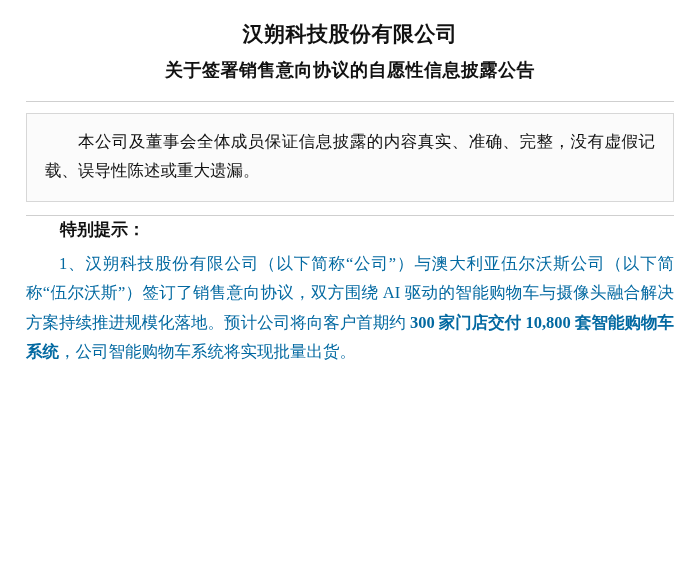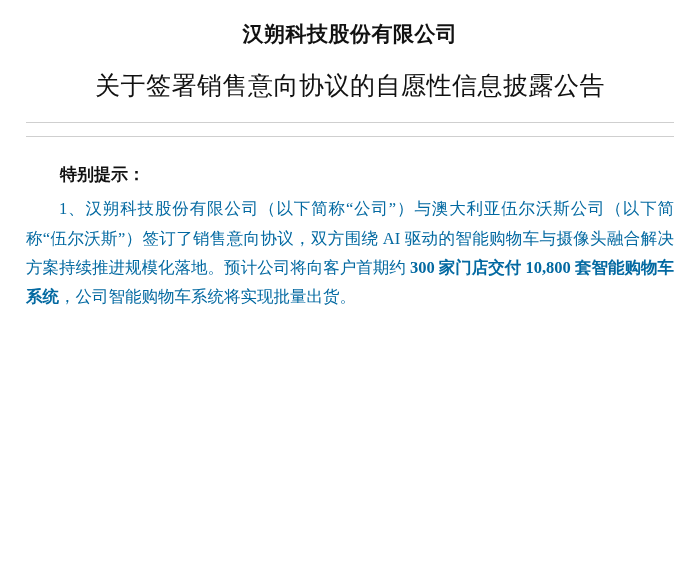--- a/index.html
+++ b/index.html
@@ -26,26 +26,26 @@
     padding-top: 4px;
   }
   .title-line {
     font-size: 21px;
     font-weight: bold;
     letter-spacing: 0.5px;
     line-height: 1.55;
     color: #111;
   }
   .title-line-2 {
-    font-size: 25px;
-    font-weight: normal;
+    font-size: 18px;
+    font-weight: bold;
     letter-spacing: 0.5px;
     line-height: 1.55;
     color: #111;
-    margin-top: 16px;
+    margin-top: 6px;
   }
   .rule {
     border: none;
     border-top: 1px solid #cfcfcf;
     margin: 17px 0 0 0;
   }
   .notice-box {
     border: 1px solid #d7d7d7;
     background: #fbfbfb;
     margin-top: 11px;
@@ -58,21 +58,21 @@
     text-align: justify;
     text-indent: 2em;
     color: #111;
   }
   .rule2 {
     border: none;
     border-top: 1px solid #cfcfcf;
     margin: 13px 0 0 0;
   }
   .body-block {
-    margin-top: 24px;
+    margin-top: 0;
   }
   .sub-head {
     font-size: 17px;
     font-weight: bold;
     text-indent: 2em;
     line-height: 1.7;
     color: #111;
   }
   .para {
     font-size: 16.5px;
@@ -91,20 +91,23 @@
 
 <div class="page">
 
   <div class="title-block">
     <div class="title-line">汉朔科技股份有限公司</div>
     <div class="title-line-2">关于签署销售意向协议的自愿性信息披露公告</div>
   </div>
 
   <hr class="rule">
 
+  <div class="notice-box">
+    <div class="notice-text">本公司及董事会全体成员保证信息披露的内容真实、准确、完整，没有虚假记载、误导性陈述或重大遗漏。</div>
+  </div>
 
   <hr class="rule2">
 
   <div class="body-block">
     <div class="sub-head">特别提示：</div>
 
     <p class="para"><span>1、汉朔科技股份有限公司（以下简称“公司”）与澳大利亚伍尔沃斯公司（以下简称“伍尔沃斯”）签订了销售意向协议，双方围绕 AI 驱动的智能购物车与摄像头融合解决方案持续推进规模化落地。预计公司将向客户首期约 </span><b>300 家门店交付 10,800 套智能购物车系统</b><span>，公司智能购物车系统将实现批量出货。</span></p>
 
   </div>
 

